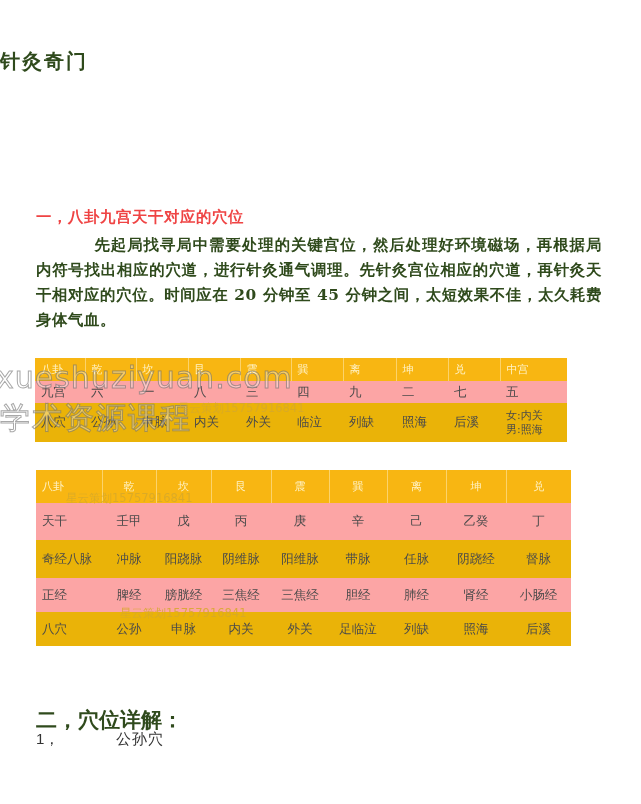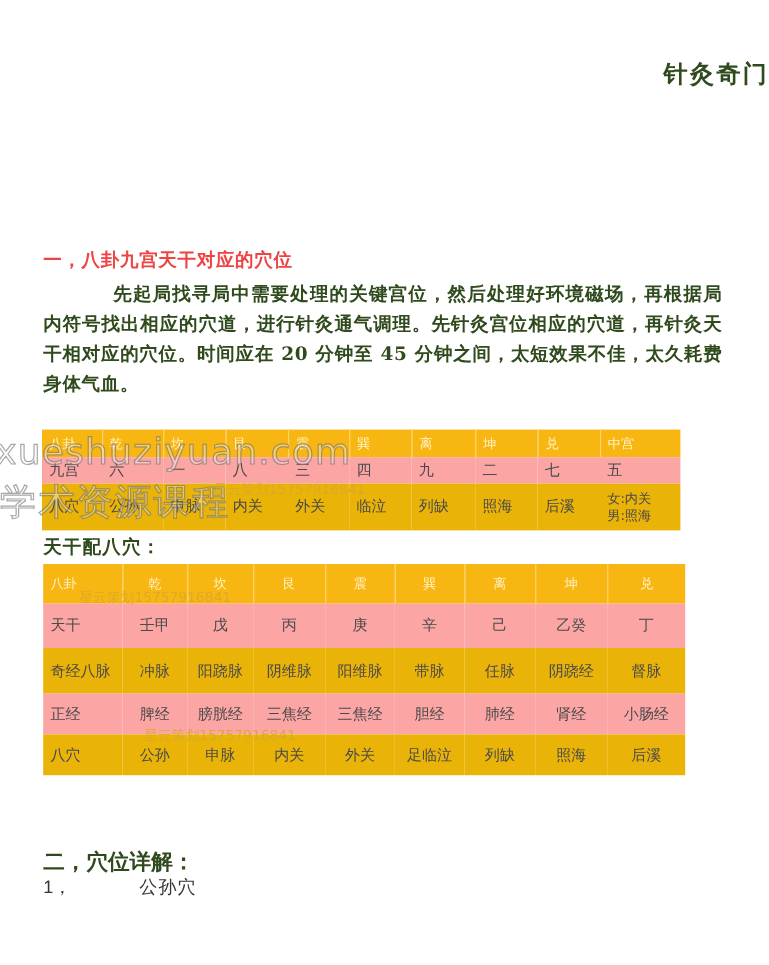--- a/index.html
+++ b/index.html
@@ -2,21 +2,21 @@
 <html><head>
   <meta charset="utf-8">
   <style>
     html, body { margin: 0; padding: 0; }
     body {
       width: 641px; height: 804px; background: #ffffff; position: relative; overflow: hidden;
       font-family: "DejaVu Serif", "Liberation Serif", serif;
     }
     .page { position: absolute; left: 0; top: 0; width: 641px; height: 804px; }
     .title {
-      position: absolute; left: 0; top: 48px; width: 641px; text-align: right;
+      position: absolute; left: 0; top: 48px; width: 641px; text-align: left;
       font-size: 20px; font-weight: bold; color: #2f4a1c; letter-spacing: 2px;
     }
     .para {
       position: absolute; left: 36px; width: 566px;
       font-size: 15.4px; line-height: 25px; font-weight: bold; color: #2f4a1c;
       text-align: justify; text-align-last: left; letter-spacing: 0.6px;
     }
     .para .indent { display: inline-block; width: 58px; }
     .h1 {
       position: absolute; left: 36px; font-size: 15.4px; font-weight: bold; color: #ef4444; letter-spacing: 0.6px;
@@ -39,21 +39,21 @@
     .small-multi { font-size: 11px; line-height: 14px; }
     .wm-orange {
       position: absolute; font-family: "DejaVu Sans", "Liberation Sans", sans-serif;
       font-size: 11.5px; color: #d7a92a; opacity: 0.85; white-space: nowrap; pointer-events: none;
     }
     .wm-big {
       position: absolute; font-family: "DejaVu Sans", "Liberation Sans", sans-serif;
       color: rgba(140,140,140,0.55); white-space: nowrap; pointer-events: none;
       -webkit-text-stroke: 1px rgba(110,110,110,0.6); color: rgba(255,255,255,0.35);
     }
-    .sec2 { position: absolute; left: 36px; font-size: 18px; font-weight: bold; color: #2f4a1c; text-align: right; }
+    .sec2 { position: absolute; left: 36px; font-size: 21px; font-weight: bold; color: #2f4a1c; text-align: right; }
     .item-num { position: absolute; left: 36px; font-family: "Liberation Sans", sans-serif; font-size: 15px; color: #333; }
     .item-title { position: absolute; left: 84px; font-size: 15px; color: #333; letter-spacing: 1px; }
     .item-body { position: absolute; left: 84px; width: 530px; font-size: 12.6px; line-height: 22px; font-weight: bold; color: #2f4a1c; letter-spacing: 0.4px; }
   </style>
 </head>
 <body>
 
 <div class="page">
 
   <div class="title">针灸奇门</div>
@@ -112,21 +112,20 @@
       <td>照海</td>
       <td>后溪</td>
       <td class="small-multi">
         <div>女:内关</div>
         <div>男:照海</div>
       </td>
     </tr>
   </tbody>
     </table>
 
-  <div class="caption" style="top:446px;">天干配八穴：</div>
   <table class="grid t2" style="left:36px; top:470px; width:535px;">
     <colgroup>
       <col style="width:66px">
         <col style="width:54px">
         <col style="width:55px">
         <col style="width:60px">
         <col style="width:58px">
       <col style="width:58px">
         <col style="width:59px">
         <col style="width:60px">

